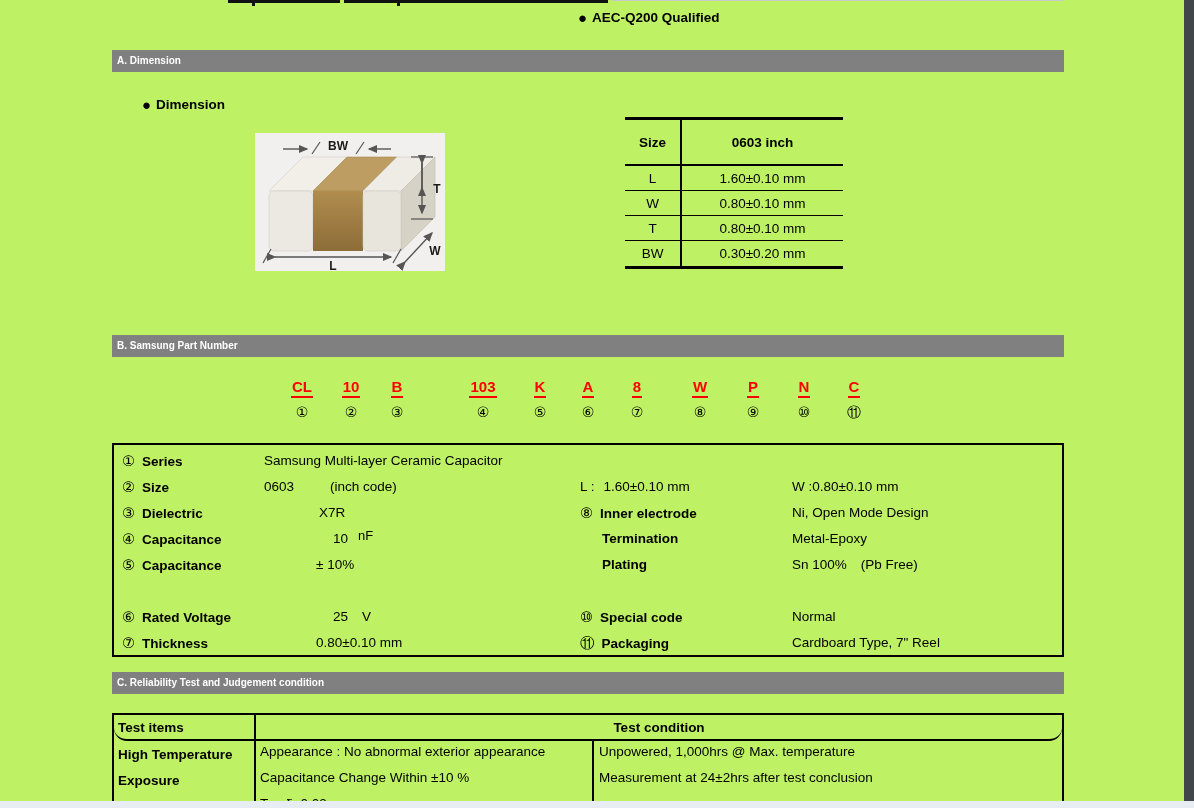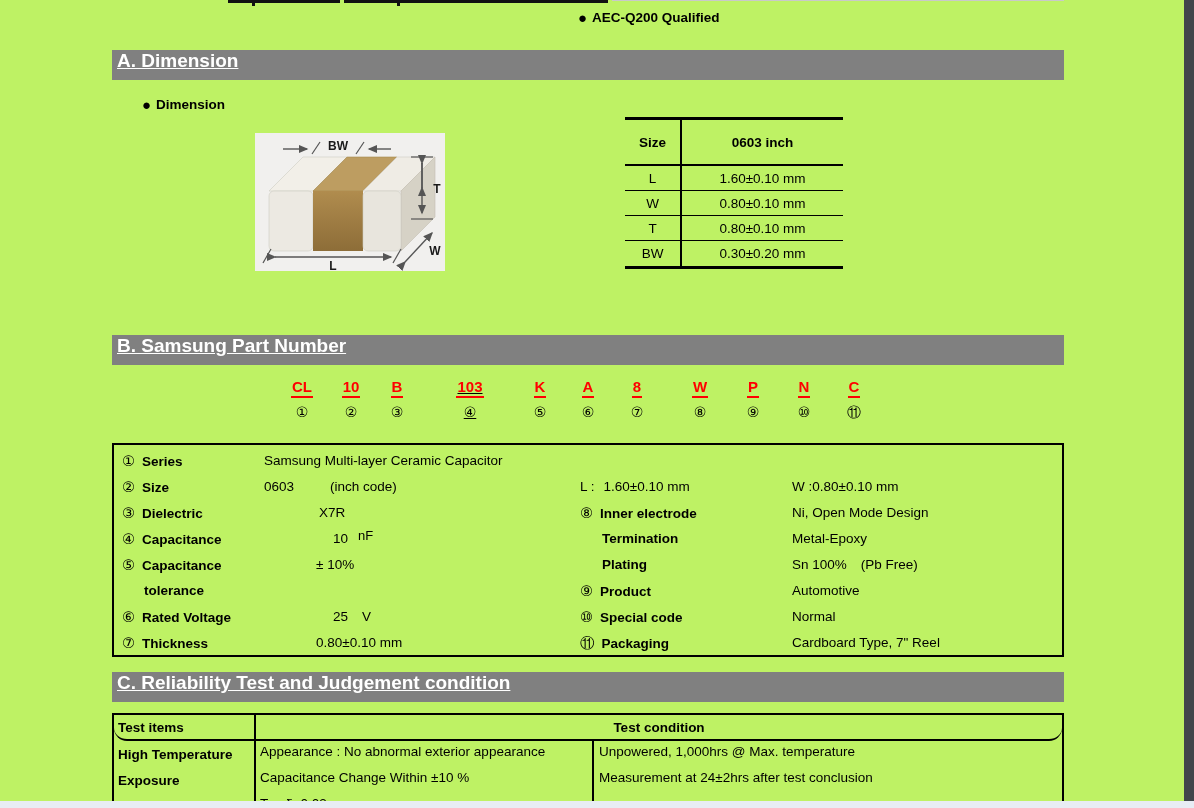--- a/index.html
+++ b/index.html
@@ -12,22 +12,22 @@
   .edge-bottom { position:absolute; left:0; top:801px; width:1194px; height:7px; background:#e8edf4; z-index:40; }
 
   
   .frag { position:absolute; background:#111; }
 
   
   .qualified { position:absolute; left:578px; top:9px; font-size:13.5px; font-weight:bold; white-space:nowrap; }
   .qualified .bullet { font-size:15px; vertical-align:-1px; margin-right:5px; }
 
   
-  .secbar { position:absolute; left:112px; width:952px; height:30px; background:#808080; color:#fff;
-            font-size:19px; font-weight:bold; line-height:22px; padding-left:5px;text-decoration:underline; }
+  .secbar { position:absolute; left:112px; width:952px; height:22px; background:#808080; color:#fff;
+            font-size:10px; font-weight:bold; line-height:22px; padding-left:5px; }
 
   
   .dim-heading { position:absolute; left:142px; top:96px; font-size:13.5px; font-weight:bold; }
   .dim-heading .bullet { font-size:15px; vertical-align:-1px; margin-right:5px; }
 
   
   .cap-figure { position:absolute; left:255px; top:133px; width:190px; height:138px; background:#f1f0ee; }
 
   
   .size-table { position:absolute; left:625px; top:117px; width:218px;
@@ -171,21 +171,21 @@
       <span class="pn-num">①</span>
     </div>
     <div class="pn-seg" style="left:329px;">
       <span class="pn-code">10</span>
       <span class="pn-num">②</span>
     </div>
     <div class="pn-seg" style="left:375px;">
       <span class="pn-code">B</span>
       <span class="pn-num">③</span>
     </div>
-    <div class="pn-seg" style="left:448px;text-decoration:underline;">
+    <div class="pn-seg" style="left:461px;">
       <span class="pn-code">103</span>
       <span class="pn-num">④</span>
     </div>
     <div class="pn-seg" style="left:518px;">
       <span class="pn-code">K</span>
       <span class="pn-num">⑤</span>
     </div>
     <div class="pn-seg" style="left:566px;">
       <span class="pn-code">A</span>
       <span class="pn-num">⑥</span>
@@ -240,25 +240,20 @@
       <div class="bcell-rvalue">Metal-Epoxy</div>
     </div>
 
     <div class="brow" style="top:111px;">
       <div class="bcell-label"><span class="cnum">⑤</span><span>Capacitance</span></div>
       <div class="bcell-value" style="left:202px;">± 10%</div>
       <div class="bcell-rlabel" style="left:488px;">Plating</div>
       <div class="bcell-rvalue"><span>Sn 100%</span><span style="margin-left:14px;">(Pb Free)</span></div>
     </div>
 
-    <div class="brow" style="top:137px;">
-      <div class="bcell-label" style="left:30px;">tolerance</div>
-      <div class="bcell-rlabel"><span class="cnum">⑨</span><span>Product</span></div>
-      <div class="bcell-rvalue">Automotive</div>
-    </div>
 
     <div class="brow" style="top:163px;">
       <div class="bcell-label"><span class="cnum">⑥</span><span>Rated Voltage</span></div>
       <div class="bcell-value" style="left:219px;"><span>25</span><span style="margin-left:14px;">V</span></div>
       <div class="bcell-rlabel"><span class="cnum">⑩</span><span>Special code</span></div>
       <div class="bcell-rvalue">Normal</div>
     </div>
 
     <div class="brow" style="top:189px;">
       <div class="bcell-label"><span class="cnum">⑦</span><span>Thickness</span></div>

